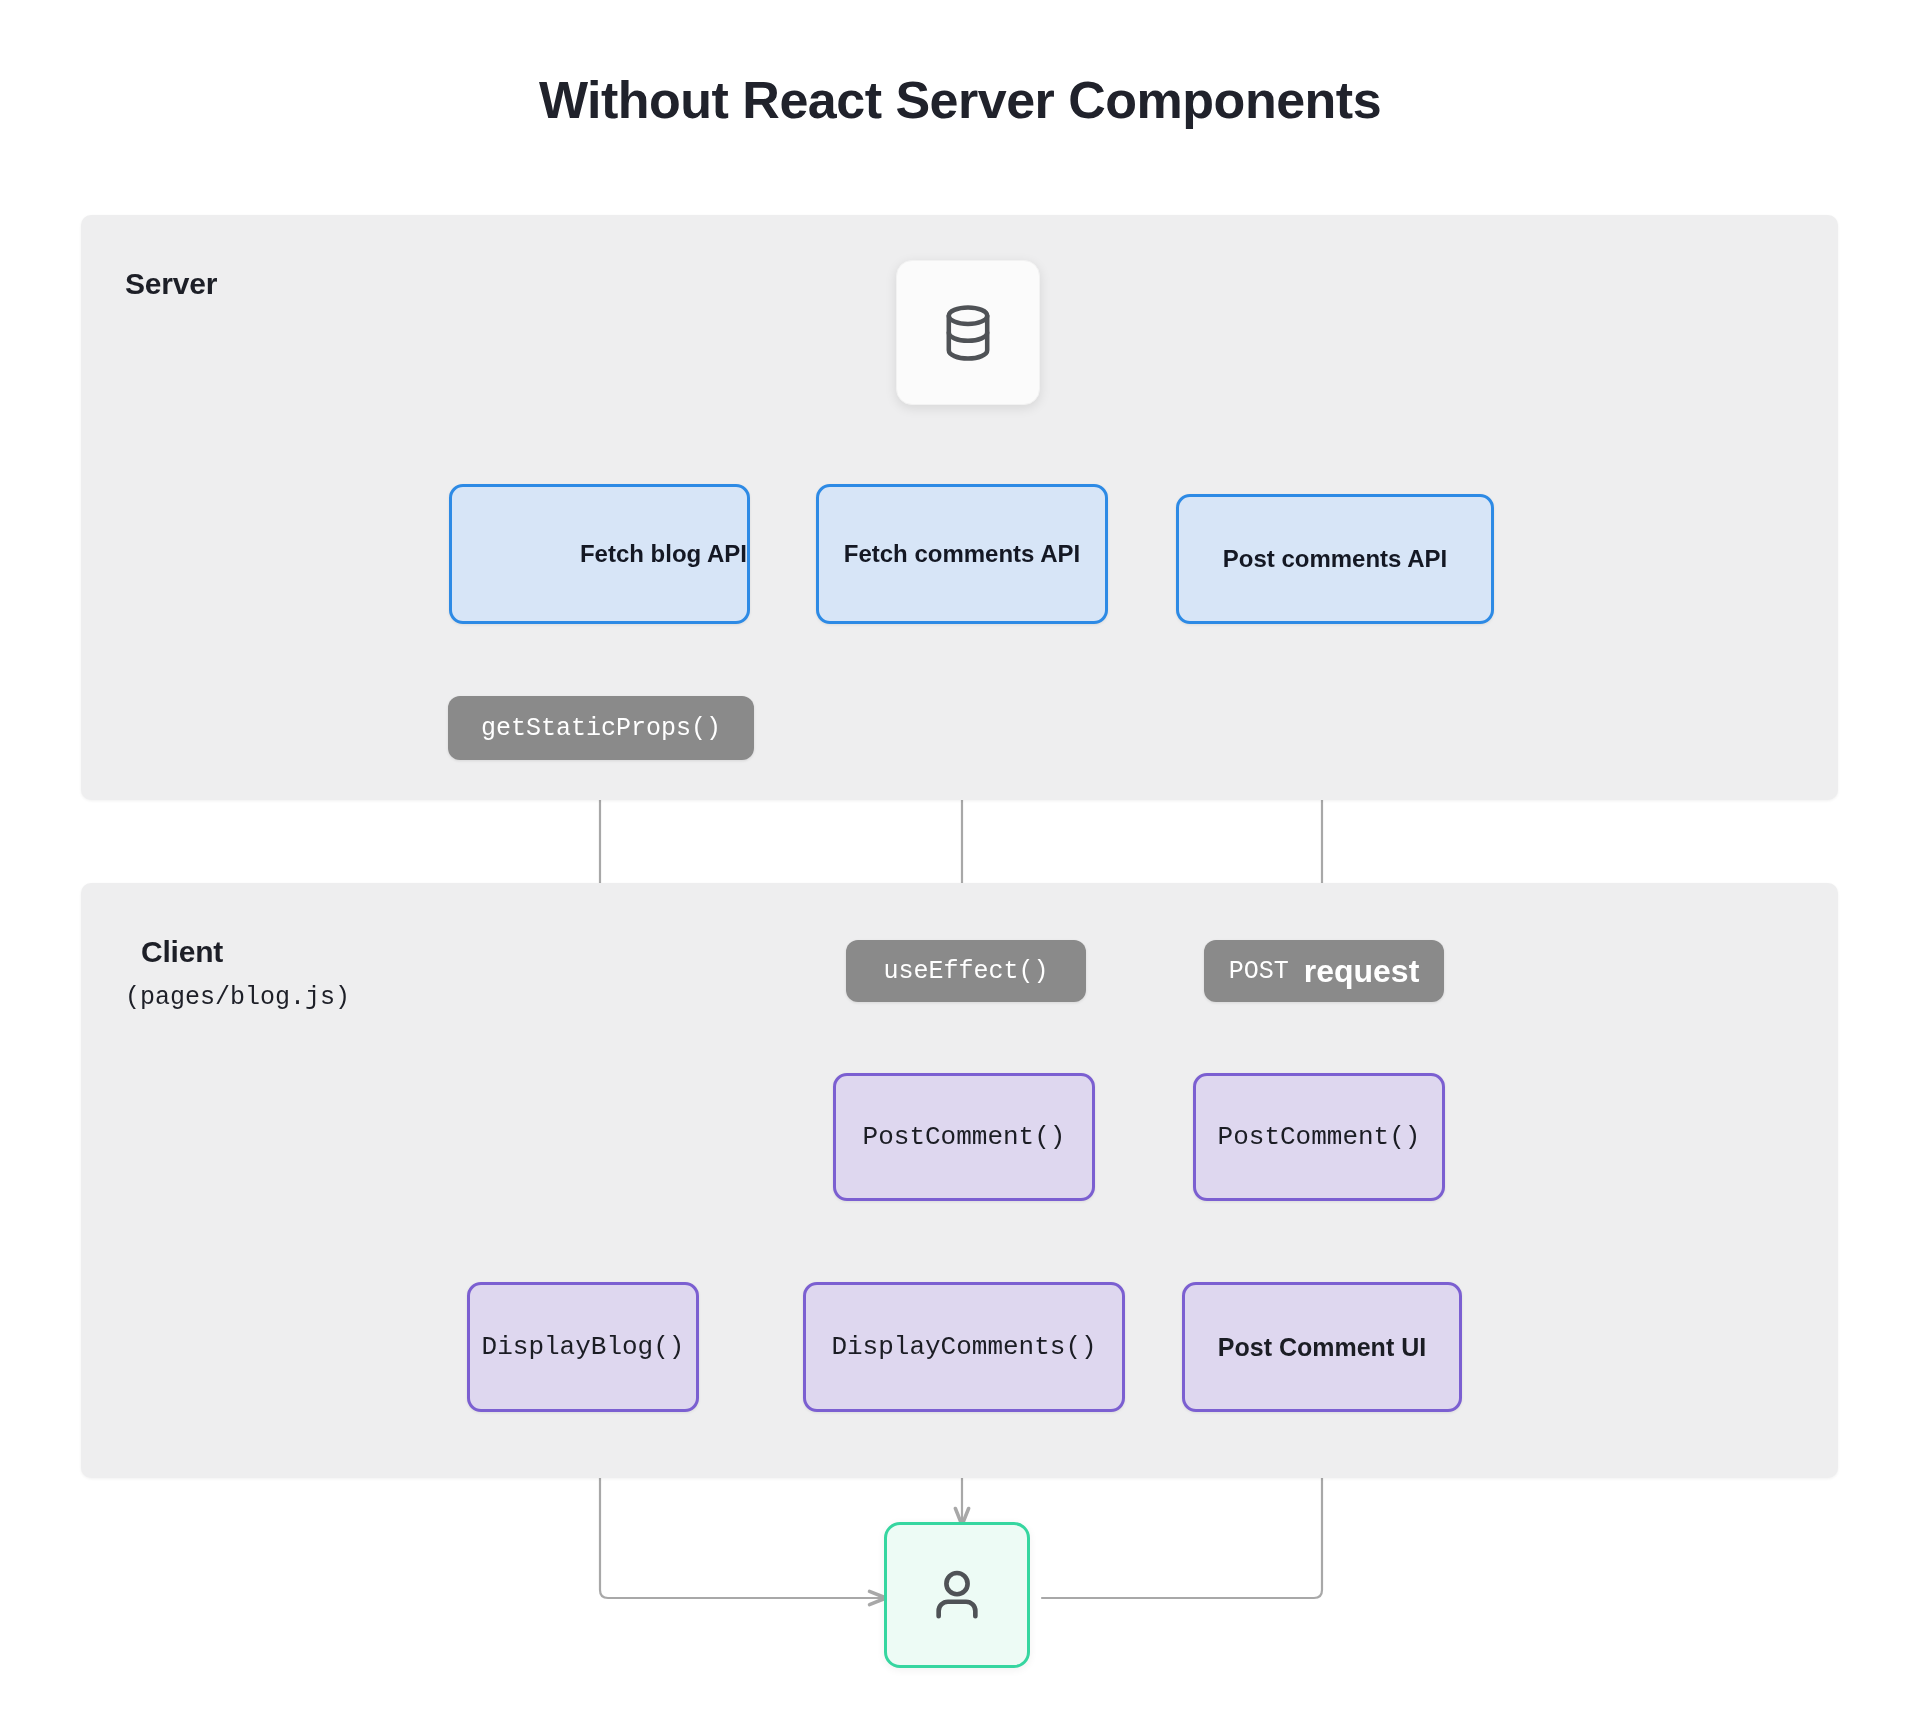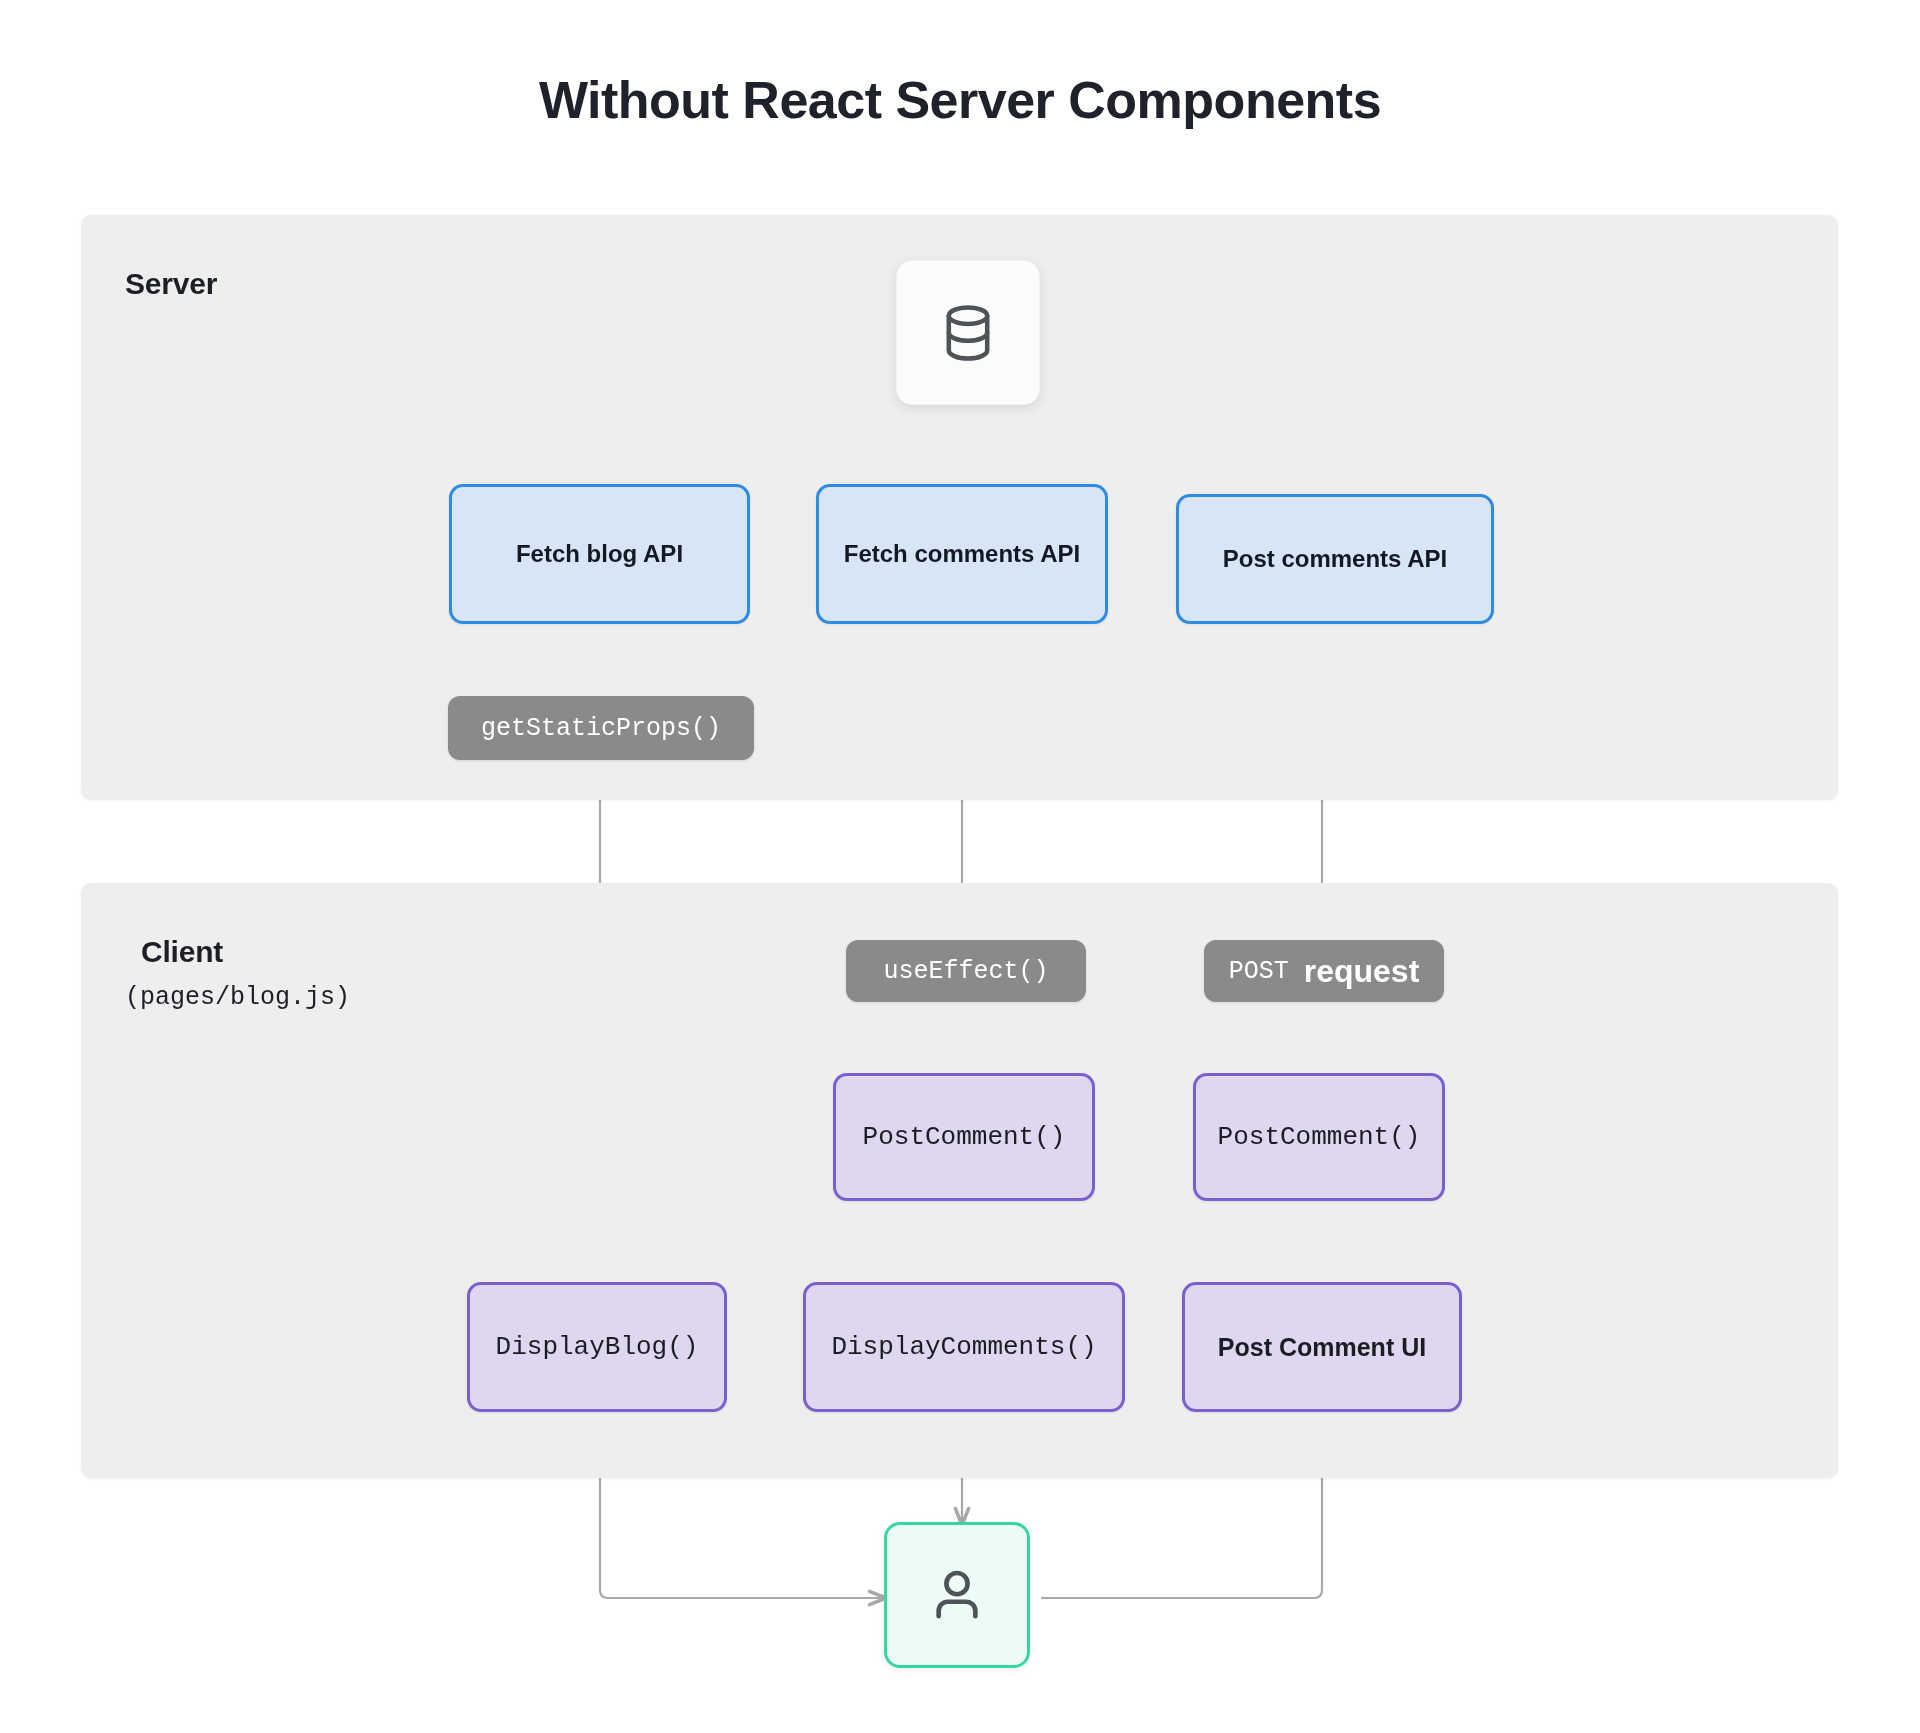--- a/index.html
+++ b/index.html
@@ -191,21 +191,21 @@
   </div>
 
   <div class="icon-card" id="node-db" style="left:896px; top:260px; width:144px; height:145px;">
     <svg width="64" height="64" viewBox="0 0 24 24" fill="none" stroke="#4f5256" stroke-width="1.7" stroke-linecap="round" stroke-linejoin="round">
       <ellipse cx="12" cy="5.5" rx="7.2" ry="3.1"></ellipse>
       <path d="M4.8,5.5 L4.8,18.5 C4.8,20.2 8,21.6 12,21.6 C16,21.6 19.2,20.2 19.2,18.5 L19.2,5.5"></path>
       <path d="M4.8,11.8 C4.8,13.5 8,14.9 12,14.9 C16,14.9 19.2,13.5 19.2,11.8"></path>
     </svg>
   </div>
 
-  <div class="node node-api" style="left:449px; top:484px; width:301px; height:140px;">
+  <div class="node node-api" style="left:449px; top:484px; width:301px; height:140px;justify-content:flex-end;">
     <span>Fetch blog API</span>
   </div>
 
   <div class="node node-api" style="left:816px; top:484px; width:292px; height:140px;">
     <span>Fetch  comments API</span>
   </div>
 
   <div class="node node-api" style="left:1176px; top:494px; width:318px; height:130px;">
     <span>Post comments API</span>
   </div>
@@ -224,21 +224,21 @@
   </div>
 
   <div class="node node-comp" style="left:833px; top:1073px; width:262px; height:128px;">
     <span>PostComment()</span>
   </div>
 
   <div class="node node-comp" style="left:1193px; top:1073px; width:252px; height:128px;">
     <span>PostComment()</span>
   </div>
 
-  <div class="node node-comp" style="left:467px; top:1282px; width:260px; height:130px;">
+  <div class="node node-comp" style="left:467px; top:1282px; width:232px; height:130px;">
     <span>DisplayBlog()</span>
   </div>
 
   <div class="node node-comp" style="left:803px; top:1282px; width:322px; height:130px;">
     <span>DisplayComments()</span>
   </div>
 
   <div class="node node-comp bold-sans" style="left:1182px; top:1282px; width:280px; height:130px;">
     <span>Post Comment UI</span>
   </div>

